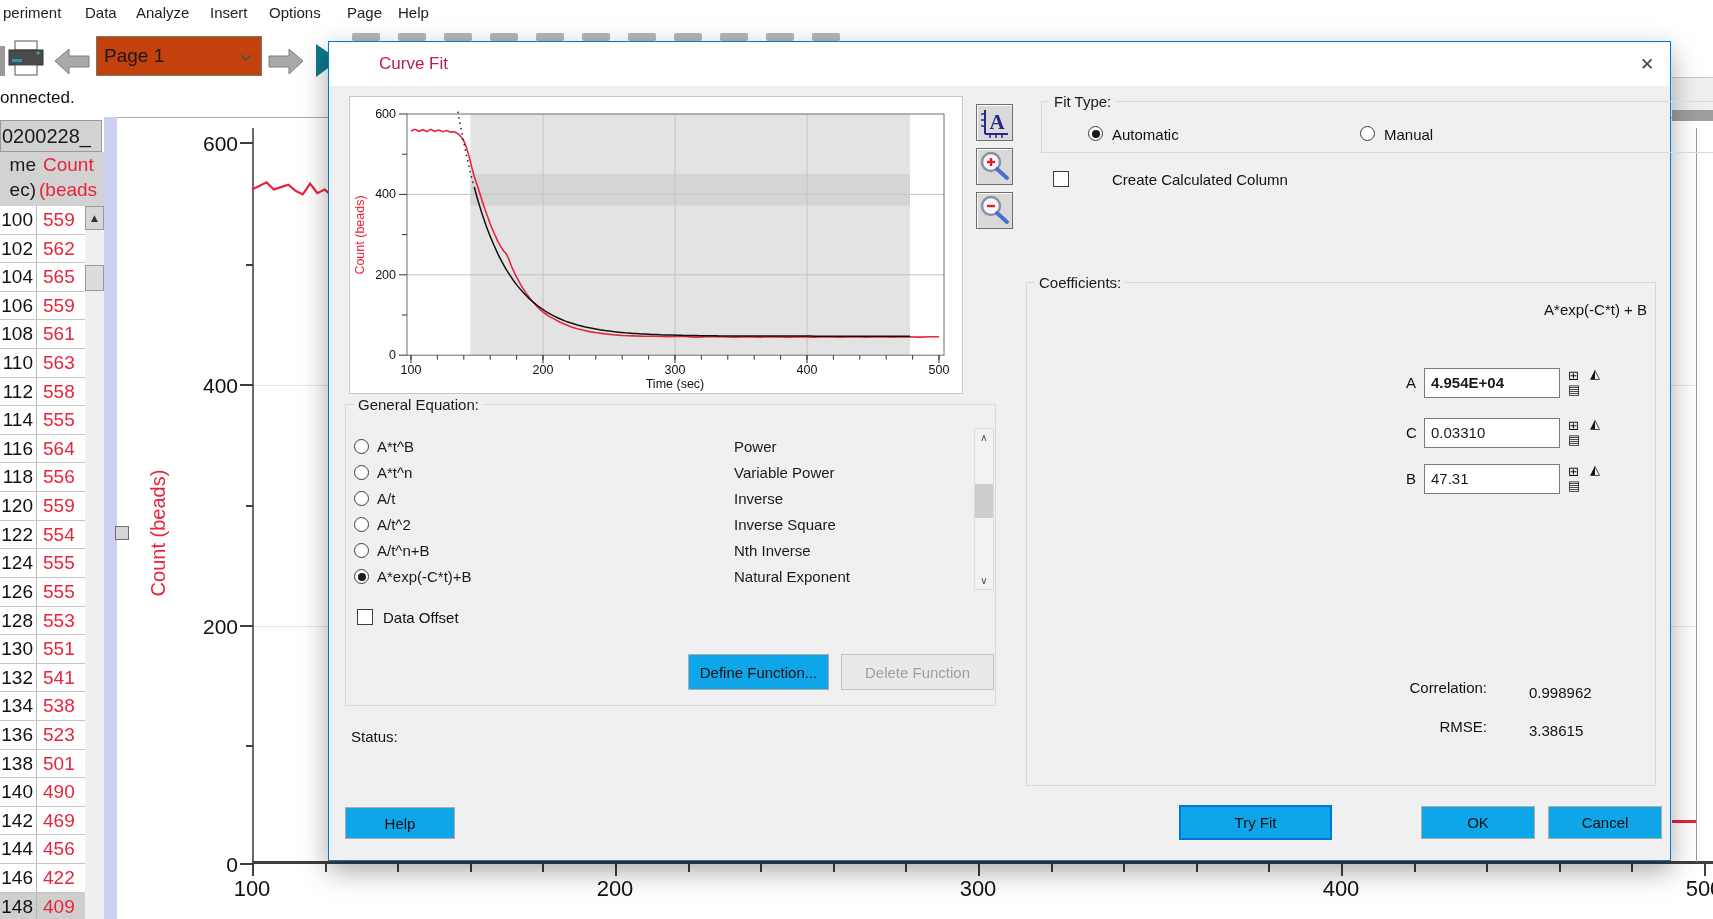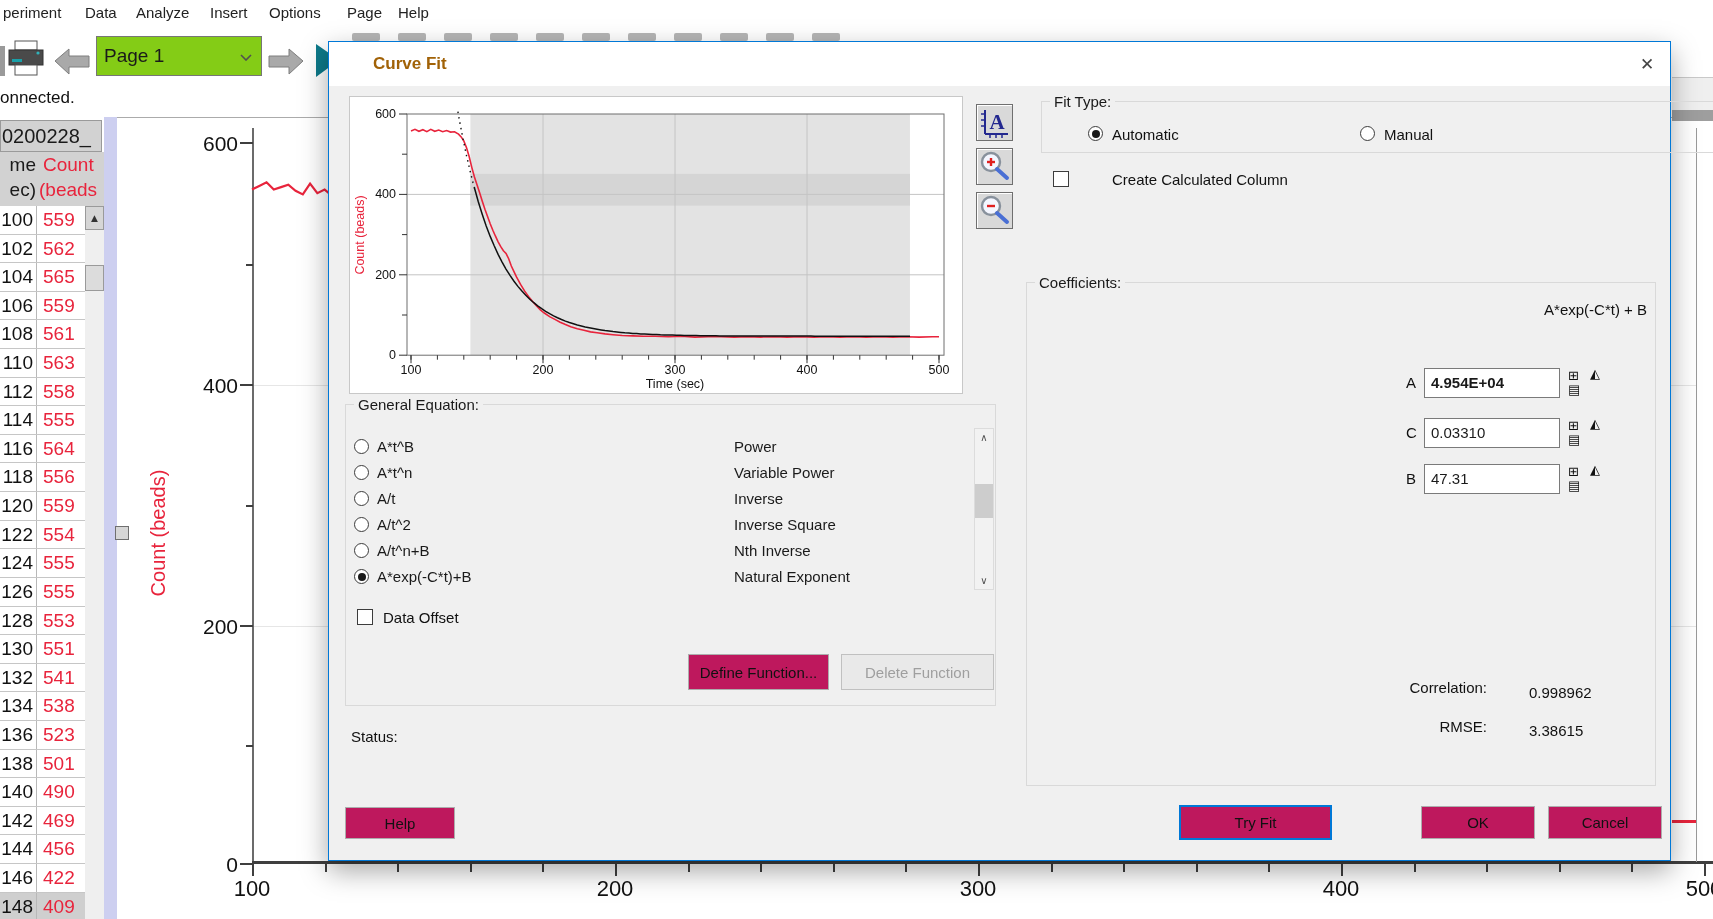--- a/index.html
+++ b/index.html
@@ -4,21 +4,21 @@
 <style>
   html,body{margin:0;padding:0;}
   body{width:1713px;height:919px;overflow:hidden;background:#fff;
        font-family:"Liberation Sans",sans-serif;color:#1a1a1a;position:relative;}
   #screen{position:absolute;inset:0;width:1713px;height:919px;overflow:hidden;}
   
   #menu-bar{position:absolute;left:0;top:0;width:1713px;height:30px;background:#fff;}
   .menu-item{position:absolute;top:4px;font-size:15px;color:#222;white-space:nowrap;}
   #toolbar{position:absolute;left:0;top:30px;width:1713px;height:52px;background:#fff;}
   .tb-btn{position:absolute;}
-  #page-combo{position:absolute;left:96px;top:6px;width:166px;height:40px;background:#84cc16;
+  #page-combo{position:absolute;left:96px;top:6px;width:166px;height:40px;background:#c2410c;
               border:1px solid #767676;box-sizing:border-box;}
   #page-combo .val{position:absolute;left:7px;top:8px;font-size:19px;}
   
   #conn{position:absolute;left:0px;top:88px;font-size:17px;color:#111;}
   
   #table-panel{position:absolute;left:0;top:117px;width:104px;height:802px;background:#fff;}
   #table-title{position:absolute;left:0;top:3px;width:102px;height:32px;background:#d2d2d2;
                border:1px solid #9a9a9a;box-sizing:border-box;font-size:20px;line-height:30px;
                white-space:nowrap;overflow:hidden;padding-left:1px;}
   #col-heads{position:absolute;left:0;top:35px;width:104px;height:54px;background:#d2d2d2;
@@ -55,37 +55,37 @@
   
   #strip-line1{position:absolute;left:1672px;top:77px;width:41px;height:1px;background:#c9c9c9;}
   #strip-grey{position:absolute;left:1672px;top:78px;width:41px;height:32px;background:#efefef;}
   #strip-band{position:absolute;left:1672px;top:110px;width:41px;height:11px;background:#9e9e9e;}
   #strip-vline{position:absolute;left:1696px;top:128px;width:1px;height:734px;background:#9a9a9a;}
   #strip-red{position:absolute;left:1672px;top:820px;width:24px;height:3px;background:#e8243c;}
   
   #dialog{position:absolute;left:328px;top:41px;width:1343px;height:820px;background:#f0f0f0;
           border:1px solid #0078d7;box-sizing:border-box;box-shadow:0 10px 26px rgba(0,0,0,.35);}
   #dlg-titlebar{position:absolute;left:0;top:0;width:100%;height:44px;background:#fff;}
-  #dlg-title{position:absolute;left:44px;top:12px;font-size:17px;color:#a16207;font-weight:bold;}
+  #dlg-title{position:absolute;left:50px;top:12px;font-size:17px;color:#be185d;}
   #dlg-close{position:absolute;left:1305px;top:9px;width:26px;height:26px;text-align:center;
              font-size:17px;line-height:26px;color:#444;font-family:"DejaVu Sans",sans-serif;}
   .groupbox{position:absolute;border:1px solid #d9d9d9;box-sizing:border-box;}
   .gb-label{position:absolute;top:-9px;left:8px;background:#f0f0f0;padding:0 4px;font-size:15px;}
   #mini-panel{position:absolute;left:20px;top:54px;width:614px;height:298px;background:#fff;
               border:1px solid #c8c8c8;box-sizing:border-box;}
   .side-btn{position:absolute;left:647px;width:37px;height:37px;background:#d9d9d9;
             border:1px solid #6f6f6f;box-sizing:border-box;box-shadow:inset 1px 1px 0 #fff;}
   .radio{position:absolute;width:15px;height:15px;border:1px solid #3c3c3c;border-radius:50%;
          background:#fff;box-sizing:border-box;}
   .radio.on::after{content:"";position:absolute;left:2.5px;top:2.5px;width:8px;height:8px;
                    border-radius:50%;background:#1a1a1a;}
   .checkbox{position:absolute;width:16px;height:16px;border:1px solid #3c3c3c;background:#fff;
             box-sizing:border-box;}
   .lbl{position:absolute;font-size:15px;white-space:nowrap;color:#111;}
-  .btn{position:absolute;background:#be185d;border:1px solid #adadad;box-sizing:border-box;
+  .btn{position:absolute;background:#0ea5e9;border:1px solid #adadad;box-sizing:border-box;
        font-size:15px;text-align:center;color:#111;}
   .btn.disabled{color:#9f9f9f;background:#e9e9e9;border-color:#c0c0c0;}
   .btn.default{border:2px solid #0078d7;}
   .field{position:absolute;width:136px;height:30px;background:#fff;border:1px solid #7a7a7a;
          box-sizing:border-box;font-size:15px;line-height:28px;padding-left:6px;}
   .coef-lbl{position:absolute;font-size:15px;color:#111;}
   .spin-ico{position:absolute;font-family:"DejaVu Sans",sans-serif;font-size:13px;line-height:13px;
             color:#111;}
   #eq-scroll{position:absolute;left:628px;top:23px;width:20px;height:162px;background:#f2f2f2;
              border:1px solid #dcdcdc;box-sizing:border-box;}

